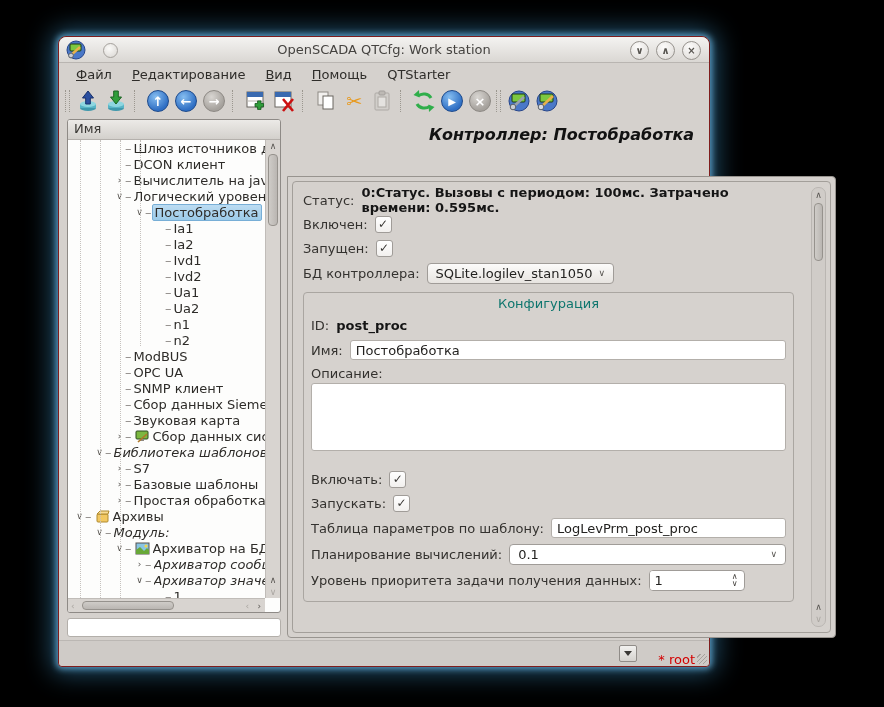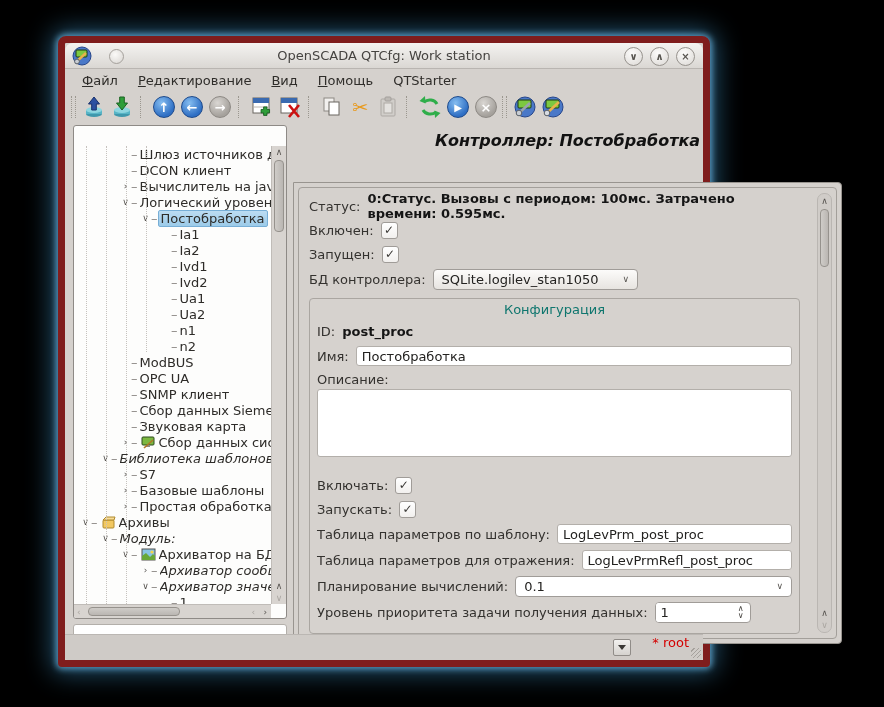--- a/index.html
+++ b/index.html
@@ -2,21 +2,21 @@
 <html><head>
 <meta charset="utf-8">
 <style>
   * { margin:0; padding:0; box-sizing:border-box; }
   html,body { width:884px; height:707px; background:#000; overflow:hidden;
     font-family:"DejaVu Sans","Liberation Sans",sans-serif; }
   #stage { position:relative; width:884px; height:707px; background:#000; }
 
   
   #win { position:absolute; left:58px; top:36px; width:652px; height:631px;
-    background:#d5d1cd; border:7px solid #7f1d1d; border-radius:8px 8px 4px 4px;
+    background:#d5d1cd; border:1px solid #7f1d1d; border-radius:8px 8px 4px 4px;
     box-shadow:0 0 26px 6px rgba(64,150,200,.55), 0 0 6px 2px rgba(120,190,230,.8); }
 
   
   #titlebar { position:absolute; left:0; top:0; right:0; height:26px;
     background:linear-gradient(#f4f3f1,#dad7d3); border-radius:8px 8px 0 0;
     border-bottom:1px solid #b9b5b1; display:flex; align-items:center; }
   #win-title { position:absolute; left:0; right:0; text-align:center; font-size:13px; color:#454340; }
   .app-ico { position:absolute; left:7px; top:3px; width:20px; height:20px; }
   .tb-dot-btn { position:absolute; left:44px; top:6px; width:15px; height:15px; border-radius:50%;
     background:radial-gradient(circle at 40% 35%, #fbfaf8, #d8d5d1); border:1px solid #a5a19c; }
@@ -88,21 +88,21 @@
     border:1px solid #98948f; border-radius:0 4px 4px 4px; background:#d5d1cd; padding:4px; }
   #scrollarea { position:absolute; left:4px; top:4px; right:4px; bottom:4px;
     border:1px solid #a39f9a; border-radius:4px; background:#d5d1cd; overflow:hidden; }
   #scontent { position:absolute; left:10px; top:6px; right:36px; bottom:4px; }
 
   .frow { display:flex; align-items:center; font-size:13px; color:#34322f; }
   .flabel { margin-right:7px; white-space:nowrap; }
   .bold { font-weight:bold; color:#151515; }
   .chk { width:17px; height:17px; background:linear-gradient(#ffffff,#f2f0ee); border:1px solid #a09c98;
     border-radius:3px; text-align:center; line-height:15px; font-size:12px; font-weight:bold; color:#3a3835; }
-  .combo { display:inline-flex; align-items:center; gap:24px; height:21px; padding:0 8px;
+  .combo { display:inline-flex; align-items:center; gap:6px; height:21px; padding:0 8px;
     background:linear-gradient(#fcfbfa,#e7e4e0); border:1px solid #a09c98; border-radius:4px; font-size:13px; color:#232220; }
   .chev { font-size:9px; color:#55524e; }
   .tinput { height:20px; background:#fff; border:1px solid #b3afaa; border-radius:3px;
     font-size:13px; color:#232220; padding:0 5px; font-family:inherit; }
   .grow { flex:1; }
 
   #gbox { margin-top:6px; border:1px solid #aaa6a1; border-radius:4px; padding:0 7px 8px; background:#d6d2ce; }
   #gbox-title { text-align:center; font-size:13px; color:#0f766e; height:20px; line-height:22px; }
   textarea.tinput { width:100%; height:68px; resize:none; }
   .spin { display:inline-flex; width:96px; height:21px; background:#fff; border:1px solid #a09c98; border-radius:4px; overflow:hidden; }
@@ -112,21 +112,21 @@
   
   #form-sbv { position:absolute; right:4px; top:5px; bottom:5px; width:15px; background:#d0ccc8; border-radius:7px; border:1px solid #bab6b2; }
 
   
   #statusbar { position:absolute; left:0; right:0; bottom:0; height:26px; border-top:1px solid #bbb7b3;
     border-radius:0 0 4px 4px; background:#cfcbc7; }
   #sb-combo { position:absolute; right:72px; top:4px; width:18px; height:17px;
     background:linear-gradient(#f2f1ef,#d5d2ce); border:1px solid #908c88; border-radius:2px;
     display:flex; align-items:center; justify-content:center; }
   #sb-combo .tri { width:0; height:0; border-left:4px solid transparent; border-right:4px solid transparent; border-top:5px solid #3a3835; }
-  #sb-user { position:absolute; right:14px; top:0; font-size:13px; color:#d40000; }
+  #sb-user { position:absolute; right:14px; top:11px; font-size:13px; color:#d40000; }
   #grip { position:absolute; right:2px; bottom:2px; width:10px; height:10px;
     background:repeating-linear-gradient(135deg, transparent 0 2px, #a5a19c 2px 3px); border-radius:0 0 3px 0; }
 </style>
 </head>
 <body>
 
 <div id="stage">
   <div id="win">
 
     <div id="titlebar">
@@ -242,20 +242,21 @@
         <svg width="24" height="24" viewBox="0 0 24 24">
           <circle cx="12" cy="12" r="10" fill="#4a78c8" stroke="#26458a"></circle>
           <rect x="5" y="5" width="13" height="8" rx="1" fill="#7cc840" stroke="#1e3a12"></rect>
           <path d="M5 19 L18 7" stroke="#e8b24a" stroke-width="2.6"></path>
           <circle cx="6" cy="18" r="2.8" fill="#d8dce2" stroke="#5a6068"></circle>
         </svg>
       </span>
     </div>
 
     <div id="tree-frame">
+      <div id="tree-header">Имя</div>
       <div id="tree-body">
         <span class="guide" style="left:12px"></span>
         <span class="guide" style="left:32px"></span>
         <span class="guide" style="left:52px"></span>
         <span class="guide" style="left:72px; bottom:55%"></span>
       <div class="trow" style="padding-left: 46px;">
             <span class="exp"></span>
             <span class="dash">–</span>
             <span class="lbl">Шлюз источников данн</span>
           </div>
@@ -477,24 +478,20 @@
               </div>
               <div class="frow" style="height:24px">
                 <span class="flabel">Запускать:</span>
                 <span class="chk">✓</span>
               </div>
               <div class="frow" style="height:26px">
                 <span class="flabel">Таблица параметров по шаблону:</span>
                 <input class="tinput grow" value="LogLevPrm_post_proc" style="">
               </div>
               <div class="frow" style="height:26px">
-                <span class="flabel">Таблица параметров для отражения:</span>
-                <input class="tinput grow" value="LogLevPrmRefl_post_proc" style="">
-              </div>
-              <div class="frow" style="height:26px">
                 <span class="flabel">Планирование вычислений:</span>
                 <span class="combo grow" style="background:#fff; justify-content:space-between">
                   <span>0.1</span>
                   <span class="chev">∨</span>
                 </span>
               </div>
               <div class="frow" style="height:26px">
                 <span class="flabel">Уровень приоритета задачи получения данных:</span>
                 <span class="spin">
                   <input value="1" style="">

